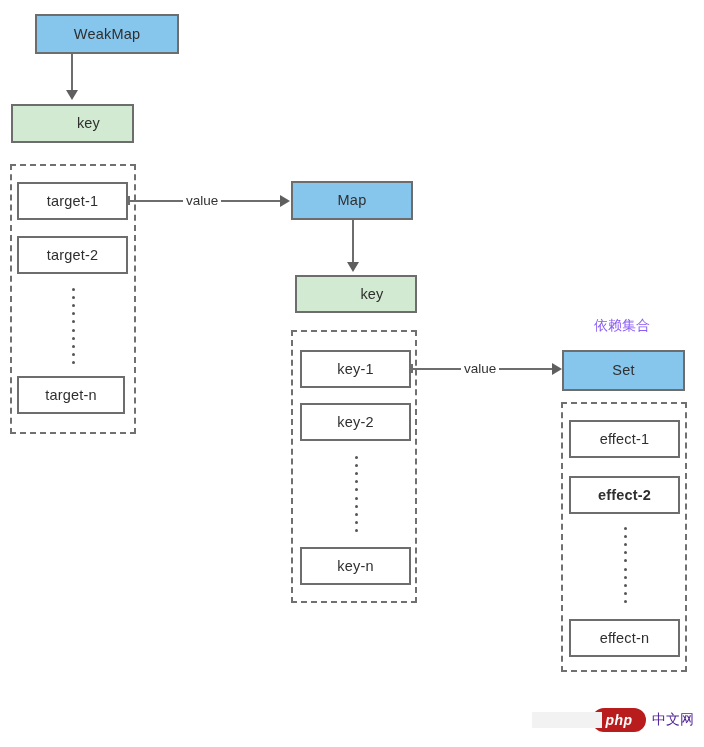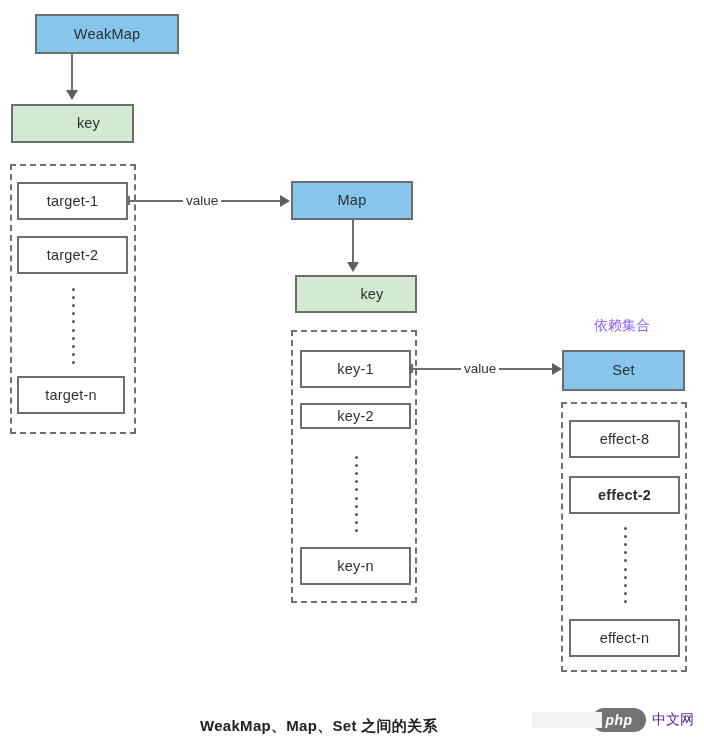--- a/index.html
+++ b/index.html
@@ -129,21 +129,21 @@
   .watermark {
     position: absolute;
     display: flex;
     align-items: center;
     gap: 6px;
   }
   .wm-pill {
     width: 54px;
     height: 24px;
     border-radius: 12px;
-    background: #737373;
+    background: #b91c1c;
     color: #ffffff;
     font-style: italic;
     font-weight: bold;
     font-size: 14px;
     display: flex;
     align-items: center;
     justify-content: center;
     letter-spacing: 0.5px;
   }
   .wm-text {
@@ -216,21 +216,21 @@
 
   <div class="node green" style="left:295px; top:275px; width:122px; height:38px;">
     <span>key</span>
   </div>
 
   <div class="group" style="left:291px; top:330px; width:126px; height:273px;"></div>
 
   <div class="node plain" style="left:300px; top:350px; width:111px; height:38px;">
     <span>key-1</span>
   </div>
-  <div class="node plain" style="left:300px; top:403px; width:111px; height:26px;">
+  <div class="node plain" style="left:300px; top:403px; width:111px; height:38px;">
     <span>key-2</span>
   </div>
 
   <div class="vdots" style="left:354px; top:456px; width:4px; height:76px;">
     <i></i>
       <i></i>
       <i></i>
       <i></i>
       <i></i>
       <i></i>
@@ -251,21 +251,21 @@
 
   <div class="free-text" style="left:594px; top:317px;">依赖集合</div>
 
   <div class="node blue" style="left:562px; top:350px; width:123px; height:41px;">
     <span>Set</span>
   </div>
 
   <div class="group" style="left:561px; top:402px; width:126px; height:270px;"></div>
 
   <div class="node plain" style="left:569px; top:420px; width:111px; height:38px;">
-    <span>effect-8</span>
+    <span>effect-1</span>
   </div>
   <div class="node plain" style="left:569px; top:476px; width:111px; height:38px;font-weight:bold;">
     <span>effect-2</span>
   </div>
 
   <div class="vdots" style="left:623px; top:527px; width:4px; height:76px;">
     <i></i>
       <i></i>
       <i></i>
       <i></i>
@@ -274,21 +274,20 @@
       <i></i>
       <i></i>
       <i></i>
       <i></i>
   </div>
 
   <div class="node plain" style="left:569px; top:619px; width:111px; height:38px;">
     <span>effect-n</span>
   </div>
 
-  <div class="caption" style="left:200px; top:717px;">WeakMap、Map、Set 之间的关系</div>
 
   <div class="watermark" style="left:592px; top:708px;">
     <div class="wm-haze"></div>
     <div class="wm-pill">php</div>
     <div class="wm-text">中文网</div>
   </div>
 
 </div>
 
 </body></html>

